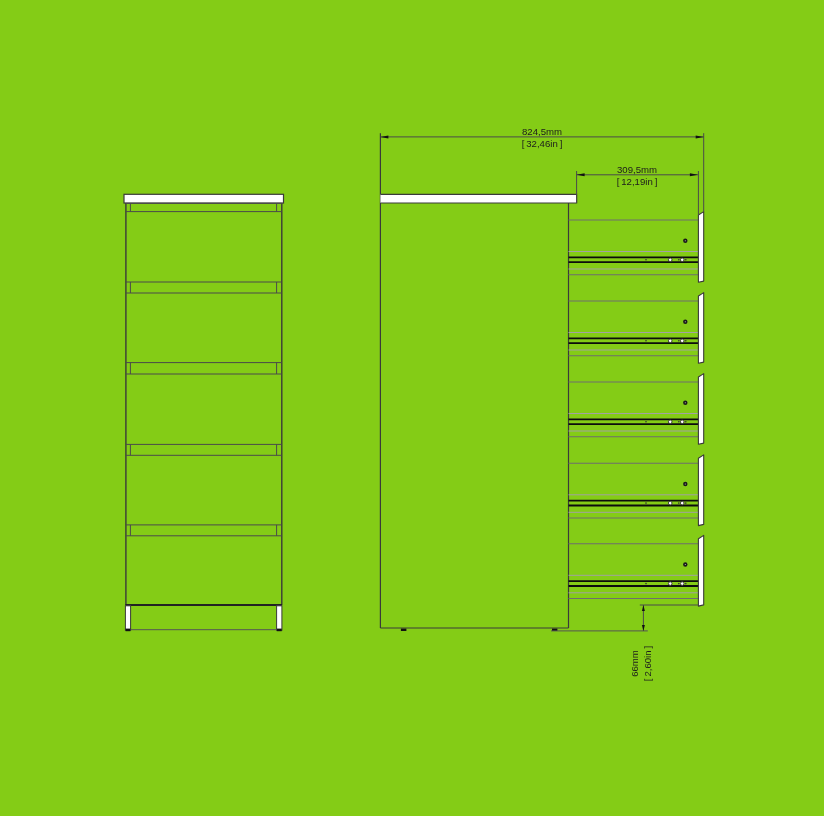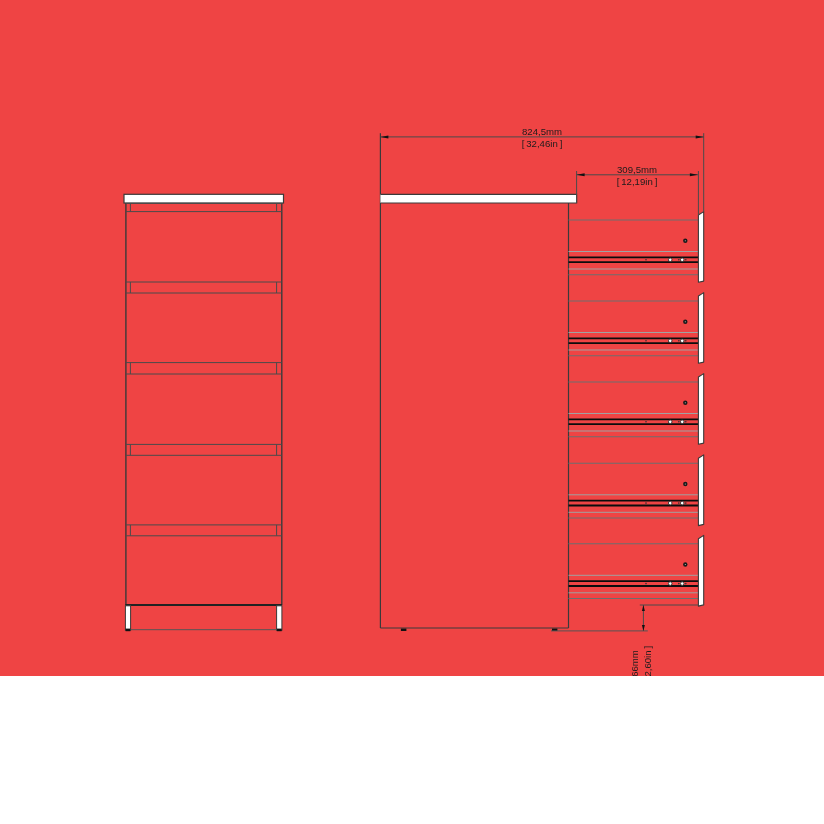--- a/index.html
+++ b/index.html
@@ -1,16 +1,16 @@
 <!DOCTYPE html>
 <html><head>
 <meta charset="utf-8">
 <style>
   html,body{margin:0;padding:0;background:#ffffff;}
-  #page{position:relative;width:824px;height:676px;background:#ef4444;overflow:hidden;}
+  #page{position:relative;width:824px;height:816px;background:#84cc16;overflow:hidden;}
   svg{position:absolute;left:0;top:0;}
   text{font-family:"Liberation Sans",sans-serif;fill:#1c1c1c;}
 </style>
 </head>
 <body>
 <div id="page">
 <svg width="824" height="824" viewBox="0 0 824 824">
 
   <rect x="124" y="194.3" width="159.5" height="8.7" fill="#fff" stroke="#3a3a3a" stroke-width="1.2"></rect>
 

